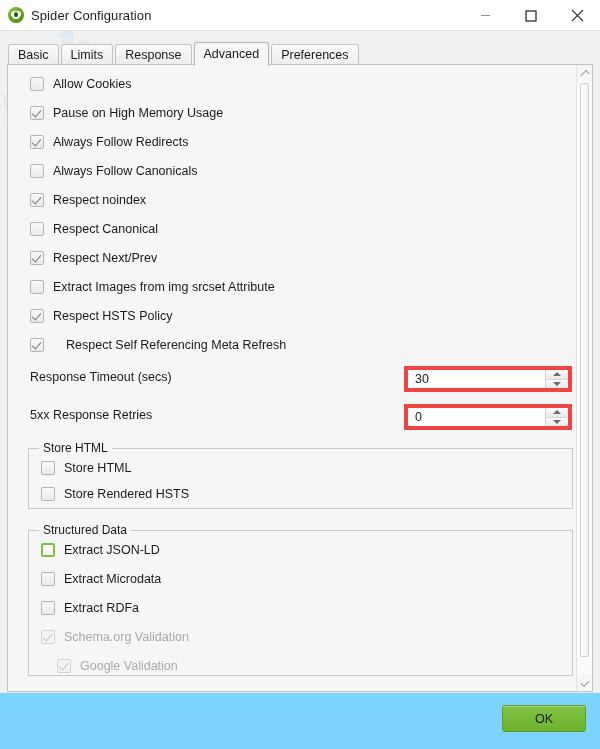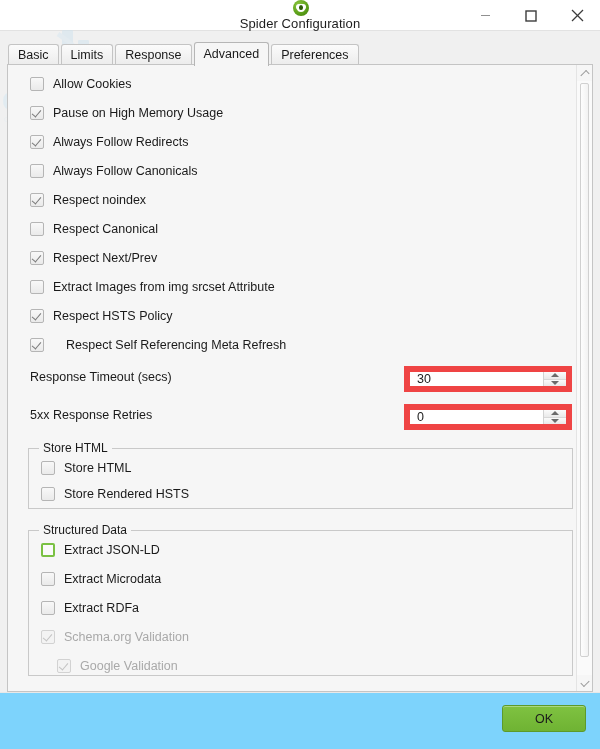--- a/index.html
+++ b/index.html
@@ -23,21 +23,20 @@
   
   .titlebar {
     position: absolute;
     left: 0; top: 0;
     width: 600px; height: 31px;
     background: #ffffff;
     border-bottom: 1px solid #e2e2e2;
     display: flex;
     align-items: center;
     box-sizing: border-box;
-    flex-direction: column;
   }
   .app-icon {
     width: 16px; height: 16px;
     margin-left: 8px; margin-right: 7px;
     border-radius: 50%;
     background: radial-gradient(circle at 35% 30%, #8cc63f 0%, #5a9e18 60%, #3f7a0c 100%);
     position: relative;
     flex: none;
   }
   .app-icon::before {
@@ -192,21 +191,21 @@
   .spin-label {
     position: absolute;
     left: 22px; top: 4px;
     font-size: 12.5px;
     color: #1a1a1a;
   }
   .spin-wrap {
     position: absolute;
     left: 396px; top: 0;
     width: 168px; height: 26px;
-    border: 6px solid #ef4444;
+    border: 4px solid #ef4444;
     background: #ffffff;
     box-sizing: border-box;
     display: flex;
   }
   .spin-input {
     flex: 1;
     font-size: 12.5px;
     color: #222;
     padding-left: 7px;
     display: flex;

